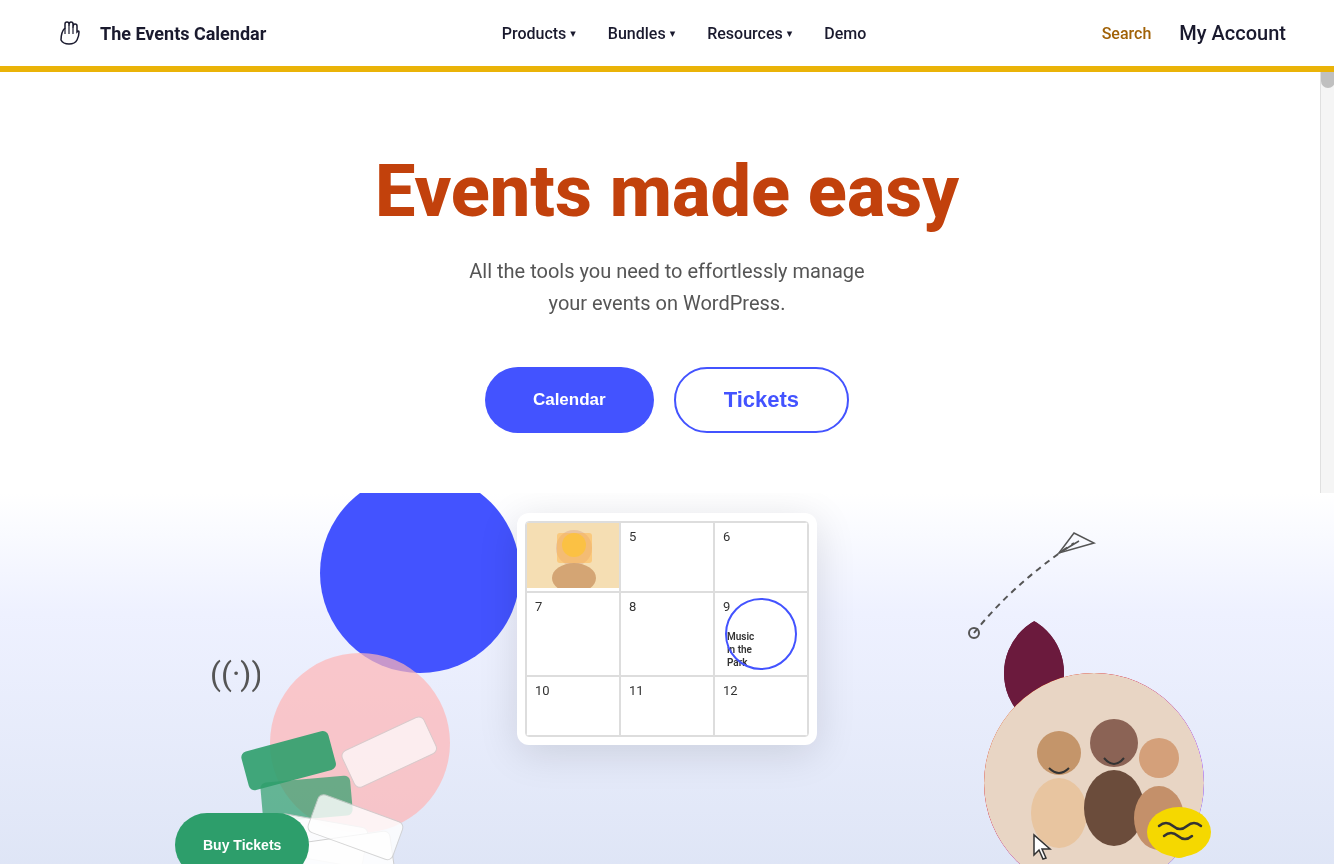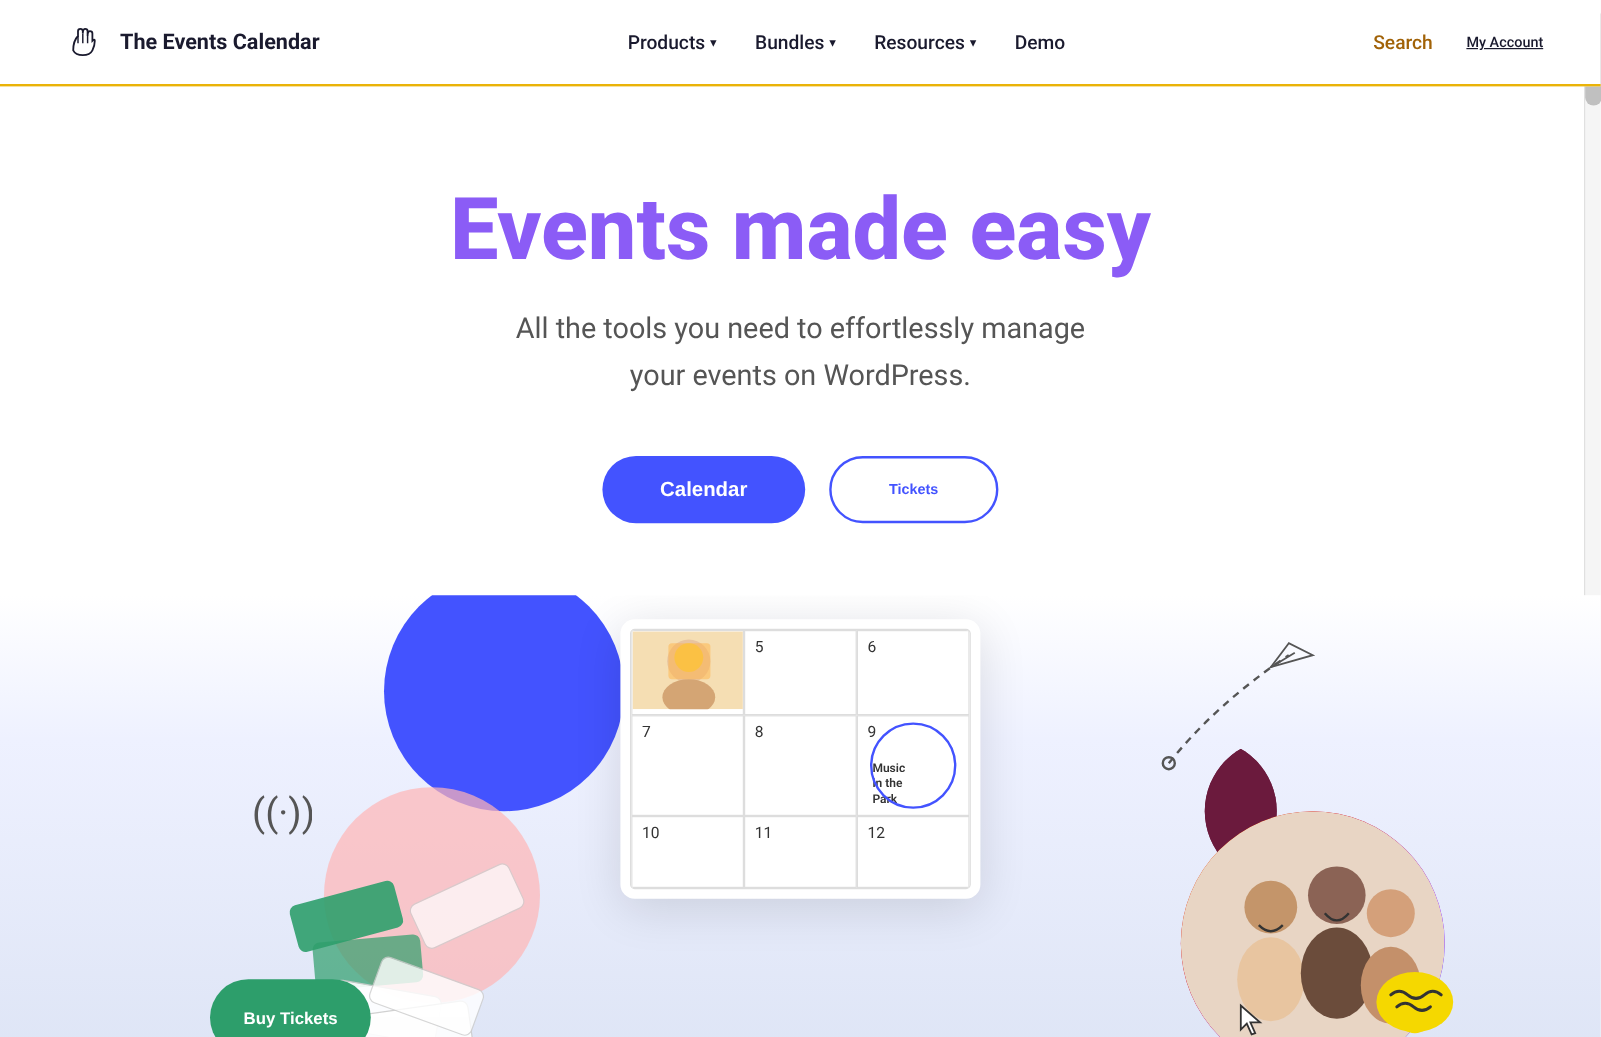--- a/index.html
+++ b/index.html
@@ -11,21 +11,21 @@
       min-height: 864px;
     }
 
     
     nav {
       display: flex;
       align-items: center;
       padding: 0 48px;
       height: 72px;
       background: #fff;
-      border-bottom: 2px solid #eab308;
+      border-bottom: 6px solid #eab308;
       position: relative;
       z-index: 10;
     }
     .nav-logo {
       display: flex;
       align-items: center;
       gap: 10px;
       text-decoration: none;
       color: #1a1a2e;
       font-weight: 700;
@@ -61,26 +61,25 @@
       align-items: center;
       gap: 28px;
     }
     .nav-search {
       font-size: 16px;
       color: #a16207;
       font-weight: 500;
       cursor: pointer;
     }
     .nav-account {
-      font-size: 12px;
+      font-size: 20px;
       color: #1a1a2e;
       font-weight: 500;
       cursor: pointer;
       white-space: nowrap;
-      text-decoration: underline;
     }
 
     
     .scrollbar {
       position: absolute;
       right: 0;
       top: 0;
       width: 14px;
       height: 864px;
       background: #f5f5f5;
@@ -96,26 +95,26 @@
 
     
     .hero {
       text-align: center;
       padding: 80px 48px 0;
       background: #fff;
     }
     .hero-title {
       font-size: 72px;
       font-weight: 800;
-      color: #8b5cf6;
+      color: #c2410c;
       line-height: 1.1;
       margin-bottom: 24px;
     }
     .hero-subtitle {
-      font-size: 24px;
+      font-size: 20px;
       color: #555;
       line-height: 1.6;
       margin-bottom: 48px;
     }
     .hero-buttons {
       display: flex;
       justify-content: center;
       gap: 20px;
       margin-bottom: 60px;
     }
@@ -128,21 +127,21 @@
       font-size: 17px;
       font-weight: 600;
       cursor: pointer;
     }
     .btn-tickets {
       background: transparent;
       color: #4353ff;
       border: 2px solid #4353ff;
       border-radius: 50px;
       padding: 18px 48px;
-      font-size: 12px;
+      font-size: 22px;
       font-weight: 600;
       cursor: pointer;
     }
 
     
     .illustration-area {
       background: linear-gradient(180deg, #fff 0%, #eef1ff 30%, #dde4f5 100%);
       position: relative;
       height: 400px;
       overflow: hidden;

